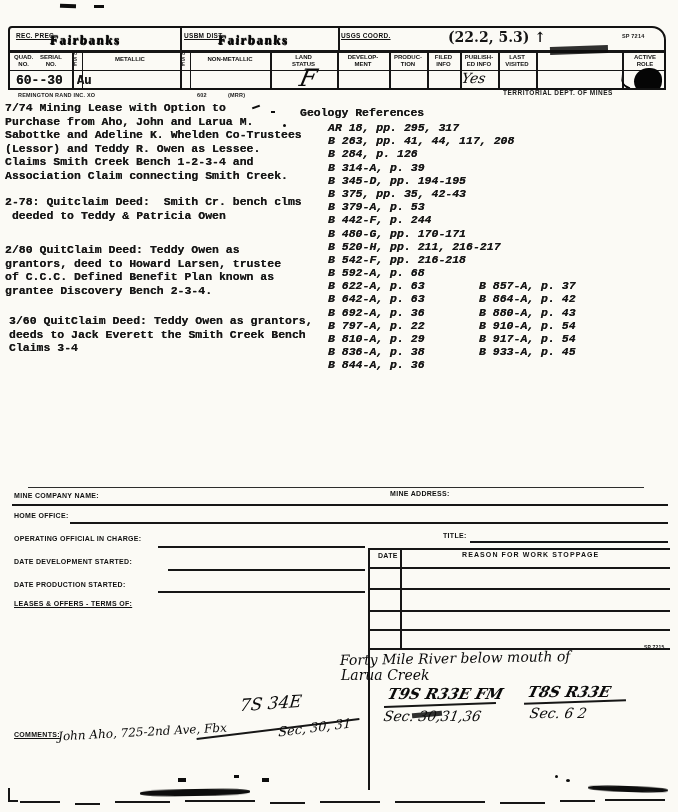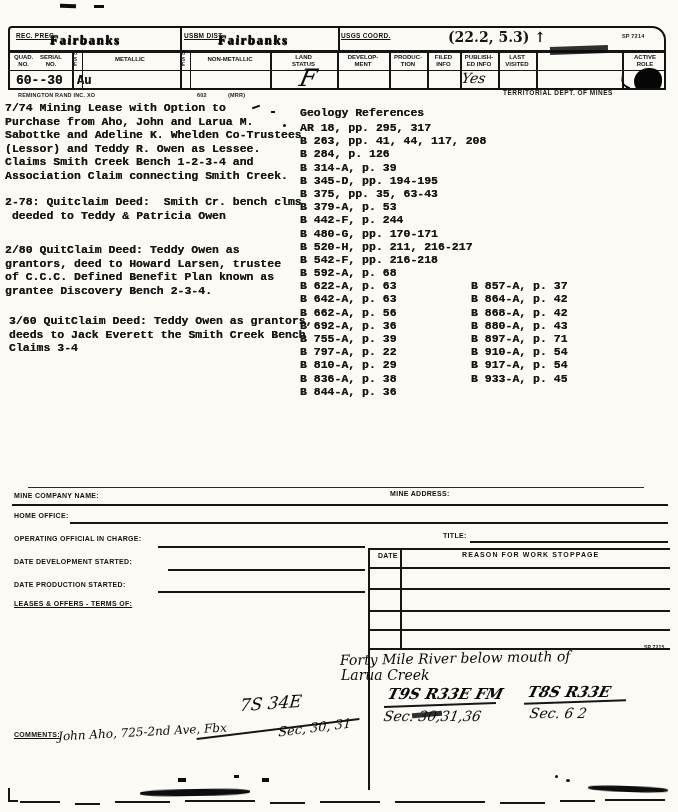--- a/index.html
+++ b/index.html
@@ -20,21 +20,21 @@
        transform:skewX(-4deg);white-space:nowrap;}
   .rule{position:absolute;background:#161616;height:1.5px;}
   .vrule{position:absolute;background:#161616;width:1.5px;}
   .hframe{position:absolute;left:8px;top:26px;width:658px;height:64px;
        border:2px solid #121212;border-radius:4px 14px 0 0;box-sizing:border-box;overflow:hidden;}
   .tiny{font-family:"Liberation Sans",sans-serif;font-weight:bold;font-size:6px;
        letter-spacing:.2px;color:#1a1a1a;white-space:nowrap;}
   .smudge{position:absolute;background:#0d0d0d;filter:blur(.6px);}
   .refrow{position:relative;height:13.2px;}
   .refl{position:absolute;left:0;}
-  .refr{position:absolute;left:151px;margin-left:20px;}
+  .refr{position:absolute;left:151px;}
 </style>
 </head>
 <body>
 
 <div class="page">
 
   <div class="smudge" style="left:60px;top:4px;width:16px;height:4px;transform:rotate(2deg);"></div>
   <div class="smudge" style="left:94px;top:5px;width:10px;height:3px;"></div>
 
   <div class="hframe">
@@ -121,21 +121,21 @@
 grantee Discovery Bench 2-3-4.</div>
   <div class="abs typed pre" style="left:9px;top:314px;width:320px;">3/60 QuitClaim Deed: Teddy Owen as grantors,
 deeds to Jack Everett the Smith Creek Bench
 Claims 3-4</div>
 
   <div class="smudge" style="left:252px;top:106px;width:8px;height:2px;transform:rotate(-20deg);"></div>
   <div class="smudge" style="left:271px;top:111px;width:4px;height:2px;"></div>
   <div class="smudge" style="left:283px;top:124px;width:3px;height:3px;border-radius:50%;"></div>
 
   <div class="abs typed" style="left:300px;top:106px;">Geology References</div>
-  <div class="abs" style="left:300px;top:121px;width:330px;">
+  <div class="abs" style="left:328px;top:121px;width:330px;font-style:italic;">
       <div class="refrow">
       <span class="refl typed">AR 18, pp. 295, 317</span>
       <span class="refr typed"></span>
     </div>
       <div class="refrow">
       <span class="refl typed">B 263, pp. 41, 44, 117, 208</span>
       <span class="refr typed"></span>
     </div>
       <div class="refrow">
       <span class="refl typed">B 284, p. 126</span>
@@ -143,21 +143,21 @@
     </div>
       <div class="refrow">
       <span class="refl typed">B 314-A, p. 39</span>
       <span class="refr typed"></span>
     </div>
       <div class="refrow">
       <span class="refl typed">B 345-D, pp. 194-195</span>
       <span class="refr typed"></span>
     </div>
       <div class="refrow">
-      <span class="refl typed">B 375, pp. 35, 63-43</span>
+      <span class="refl typed">B 375, pp. 35, 42-43</span>
       <span class="refr typed"></span>
     </div>
       <div class="refrow">
       <span class="refl typed">B 379-A, p. 53</span>
       <span class="refr typed"></span>
     </div>
       <div class="refrow">
       <span class="refl typed">B 442-F, p. 244</span>
       <span class="refr typed"></span>
     </div>
@@ -179,30 +179,22 @@
     </div>
       <div class="refrow">
       <span class="refl typed">B 622-A, p. 63</span>
       <span class="refr typed">B 857-A, p. 37</span>
     </div>
       <div class="refrow">
       <span class="refl typed">B 642-A, p. 63</span>
       <span class="refr typed">B 864-A, p. 42</span>
     </div>
       <div class="refrow">
-      <span class="refl typed">B 662-A, p. 56</span>
-      <span class="refr typed">B 868-A, p. 42</span>
-    </div>
-      <div class="refrow">
       <span class="refl typed">B 692-A, p. 36</span>
       <span class="refr typed">B 880-A, p. 43</span>
-    </div>
-      <div class="refrow">
-      <span class="refl typed">B 755-A, p. 39</span>
-      <span class="refr typed">B 897-A, p. 71</span>
     </div>
       <div class="refrow">
       <span class="refl typed">B 797-A, p. 22</span>
       <span class="refr typed">B 910-A, p. 54</span>
     </div>
       <div class="refrow">
       <span class="refl typed">B 810-A, p. 29</span>
       <span class="refr typed">B 917-A, p. 54</span>
     </div>
       <div class="refrow">

